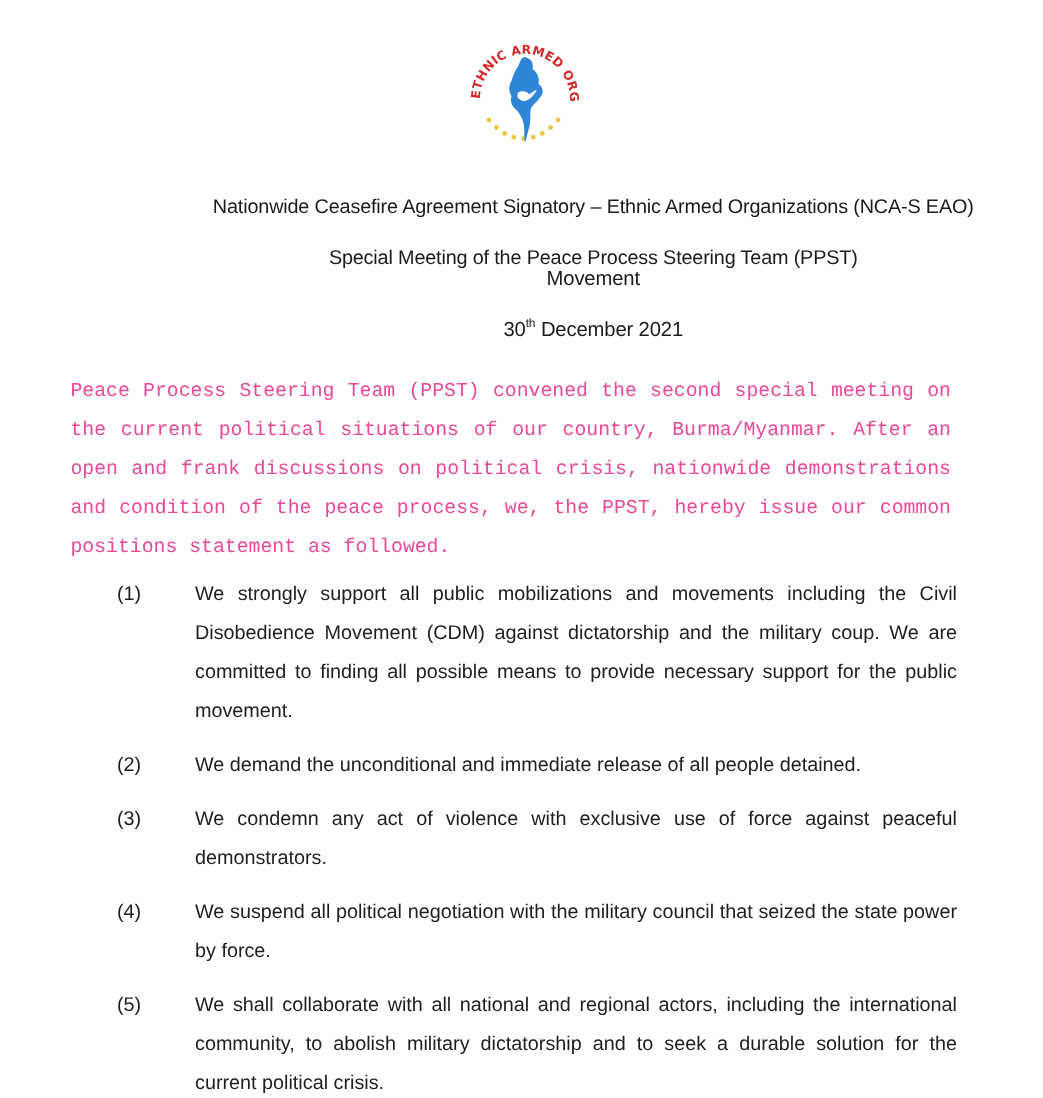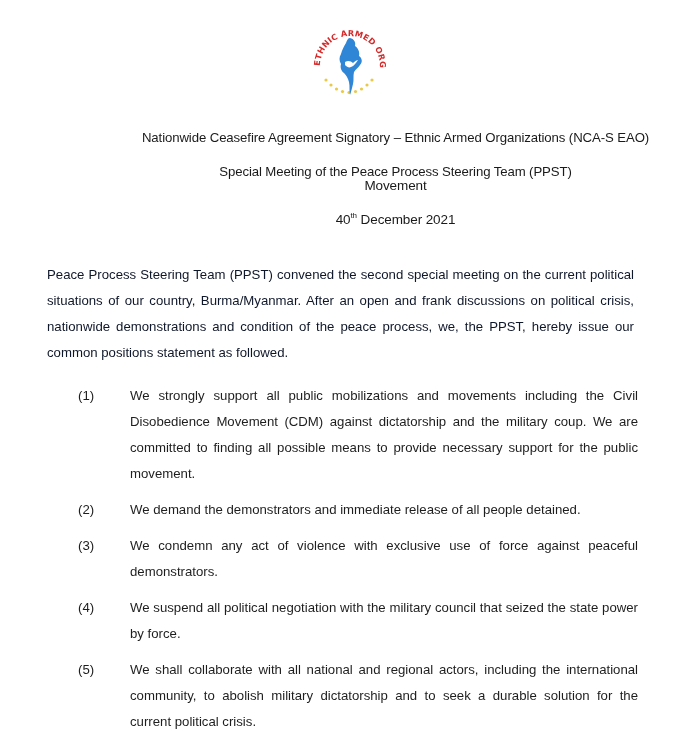--- a/index.html
+++ b/index.html
@@ -34,26 +34,27 @@
       padding-left: 48px;
     }
     .h1 { top: 130px; }
     .h2 { top: 164px; }
     .h3 { top: 178px; font-size: 13.5px; }
     .h4 { top: 212px; font-size: 13.5px; }
     .h4 sup { font-size: 8px; vertical-align: 6px; line-height: 0; }
     .intro {
       position: absolute;
       left: 47px;
-      top: 262px;
+      top: 248px;
       width: 587px;
       font-size: 13.2px;
       line-height: 26px;
       text-align: justify;
-      color: #0f172a;
+      color: #ec4899;
+      font-family: Liberation Mono, monospace;
     }
     .items {
       position: absolute;
       left: 78px;
       top: 383px;
       width: 560px;
     }
     .item {
       position: relative;
       padding-left: 52px;
@@ -95,32 +96,32 @@
 
     <path fill="#2f86d6" d="M40,16 C44,17 46,20 45,24 C48,26 50,30 49,34 C52,36 53,40 50,43 C48,46 46,47 44,50 C43,54 44,58 43,62 C42,66 41,70 40,73 C39,69 40,64 39,60 C38,56 36,53 34,51 C31,49 30,45 31,42 C29,39 29,35 31,32 C32,28 34,24 36,21 C37,18 38,16 40,16 Z"></path>
 
     <path fill="#ffffff" d="M35,40 C38,38 41,39 43,41 C45,39 47,38 48,38 C46,41 44,44 41,45 C39,46 37,45 35,43 Z"></path>
   </svg>
 </div>
 
 <div class="heading h1">Nationwide Ceasefire Agreement Signatory – Ethnic Armed Organizations (NCA-S EAO)</div>
 <div class="heading h2">Special Meeting of the Peace Process Steering Team (PPST)</div>
 <div class="heading h3">Movement</div>
-<div class="heading h4"><span>40</span><sup>th</sup><span> December 2021</span></div>
+<div class="heading h4"><span>30</span><sup>th</sup><span> December 2021</span></div>
 
 <div class="intro">Peace Process Steering Team (PPST) convened the second special meeting on the current political situations of our country, Burma/Myanmar. After an open and frank discussions on political crisis, nationwide demonstrations and condition of the peace process, we, the PPST, hereby issue our common positions statement as followed.</div>
 
 <div class="items">
   <div class="item">
     <span class="num">(1)</span>
     <span>We strongly support all public mobilizations and movements including the Civil Disobedience Movement (CDM) against dictatorship and the military coup. We are committed to finding all possible means to provide necessary support for the public movement.</span>
   </div>
   <div class="item">
     <span class="num">(2)</span>
-    <span>We demand the demonstrators and immediate release of all people detained.</span>
+    <span>We demand the unconditional and immediate release of all people detained.</span>
   </div>
   <div class="item">
     <span class="num">(3)</span>
     <span>We condemn any act of violence with exclusive use of force against peaceful demonstrators.</span>
   </div>
   <div class="item">
     <span class="num">(4)</span>
     <span>We suspend all political negotiation with the military council that seized the state power by force.</span>
   </div>
   <div class="item">

